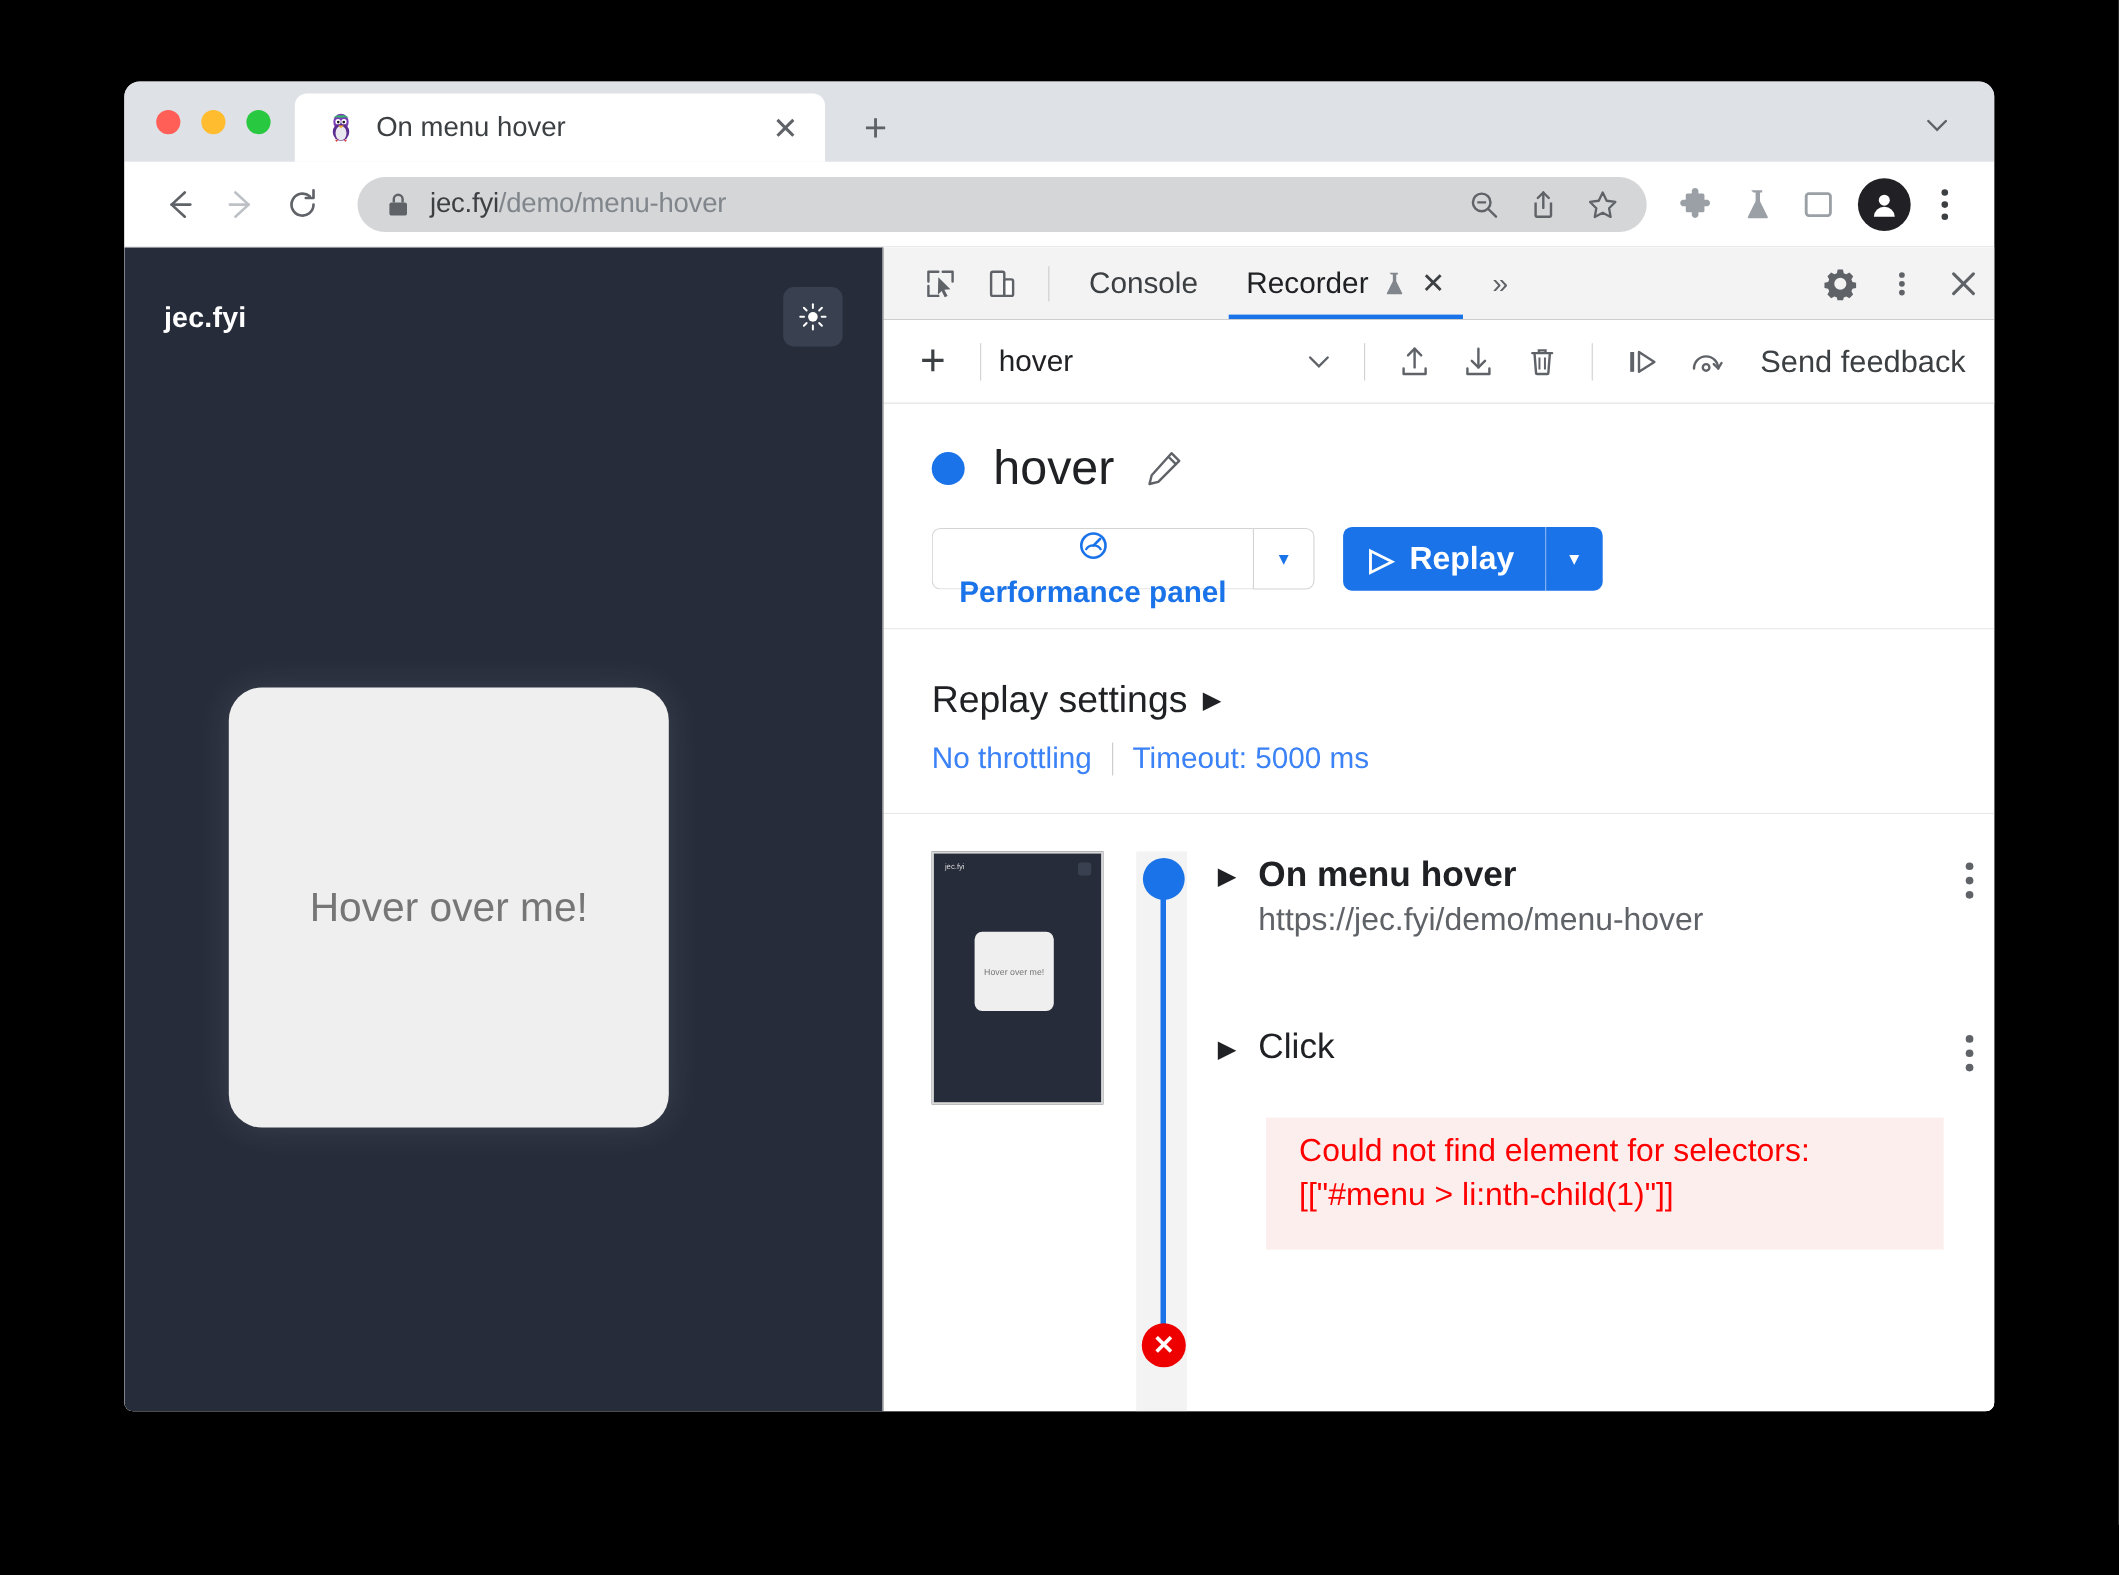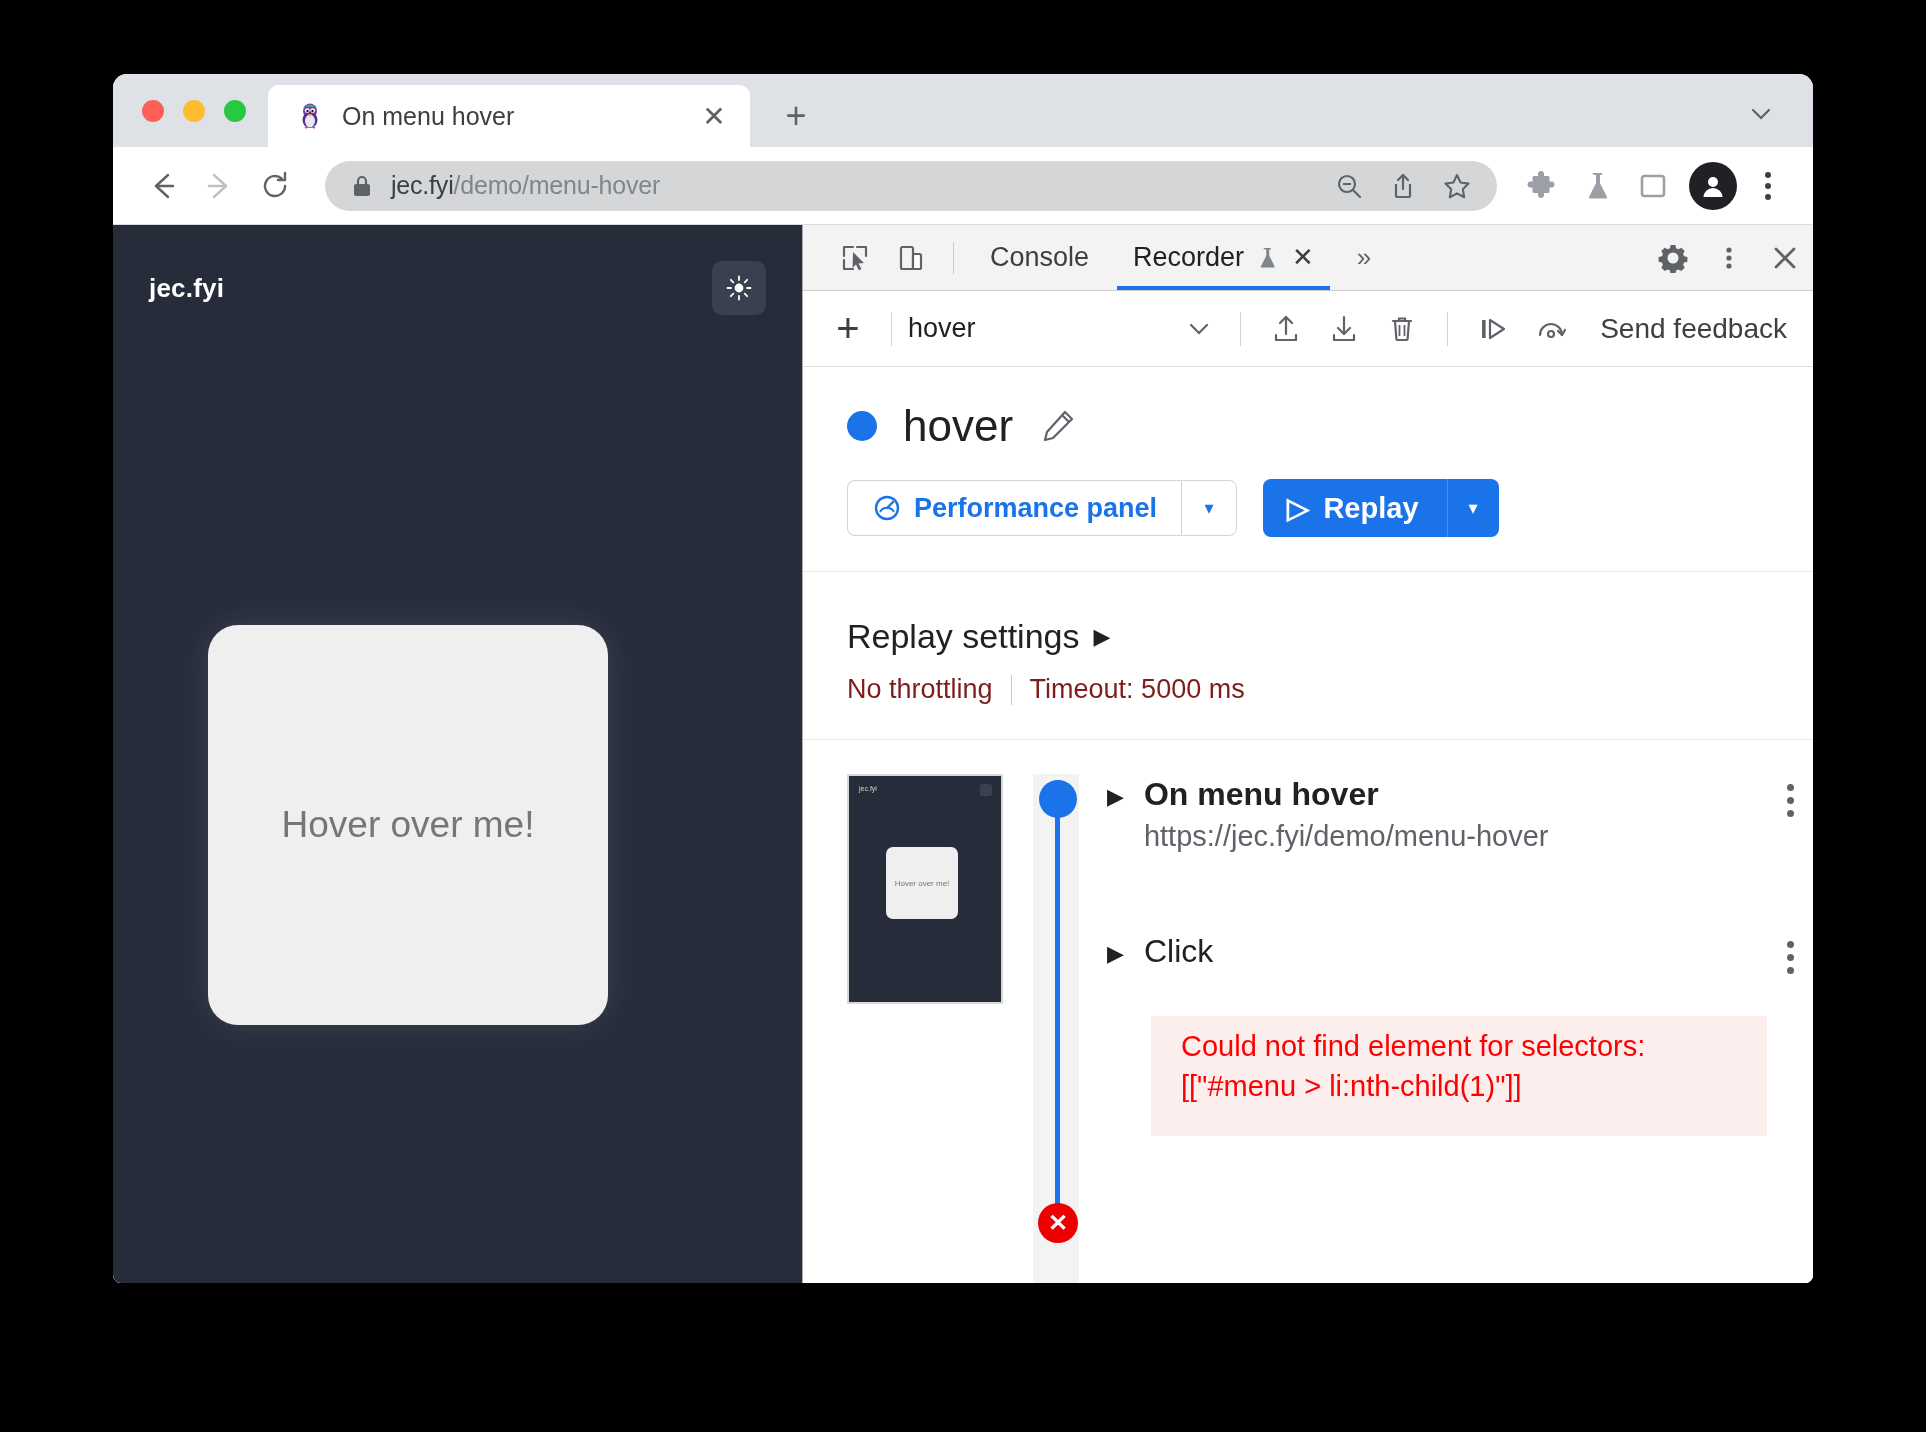--- a/index.html
+++ b/index.html
@@ -282,21 +282,21 @@
   .rec-edit { width: 38px; height: 38px; color: #5f6368; }
   .rec-btn-row { display: flex; align-items: center; gap: 26px; }
   .btn-group { display: flex; align-items: stretch; }
   .btn-perf {
     display: flex; align-items: center; gap: 12px;
     height: 56px; padding: 0 24px;
     border: 1px solid #d4d4d4;
     border-right: none;
     border-radius: 8px 0 0 8px;
     background: #fff;
-    font-size: 27px; color: #1a73e8; font-weight: 600;
+    font-size: 27px; color: #1a73e8; font-weight: 600; flex-direction: column;
   }
   .btn-perf-caret {
     width: 56px;
     border: 1px solid #d4d4d4;
     border-radius: 0 8px 8px 0;
     background: #fff;
     display: flex; align-items: center; justify-content: center;
     color: #1a73e8; font-size: 18px;
   }
   .btn-replay {
@@ -324,21 +324,21 @@
   .settings-col { flex: 0 0 560px; margin-top: 15px; }
   .settings-col.env { flex: 1; }
   .settings-title {
     font-size: 34px; color: #202124; font-weight: 400;
     display: flex; align-items: center; gap: 14px;
     margin-bottom: 18px;
   }
   .settings-title .tri { font-size: 22px; color: #202124; }
   .settings-vals {
     display: flex; align-items: center;
-    font-size: 27px; color: #7f1d1d;
+    font-size: 27px; color: #3b82f6;
   }
   .settings-vals .divider {
     width: 1px; height: 30px; background: #c8c8c8; margin: 0 18px;
   }
 
   
   .steps-area {
     flex: 1;
     display: flex;
     padding: 34px 0 0 44px;

